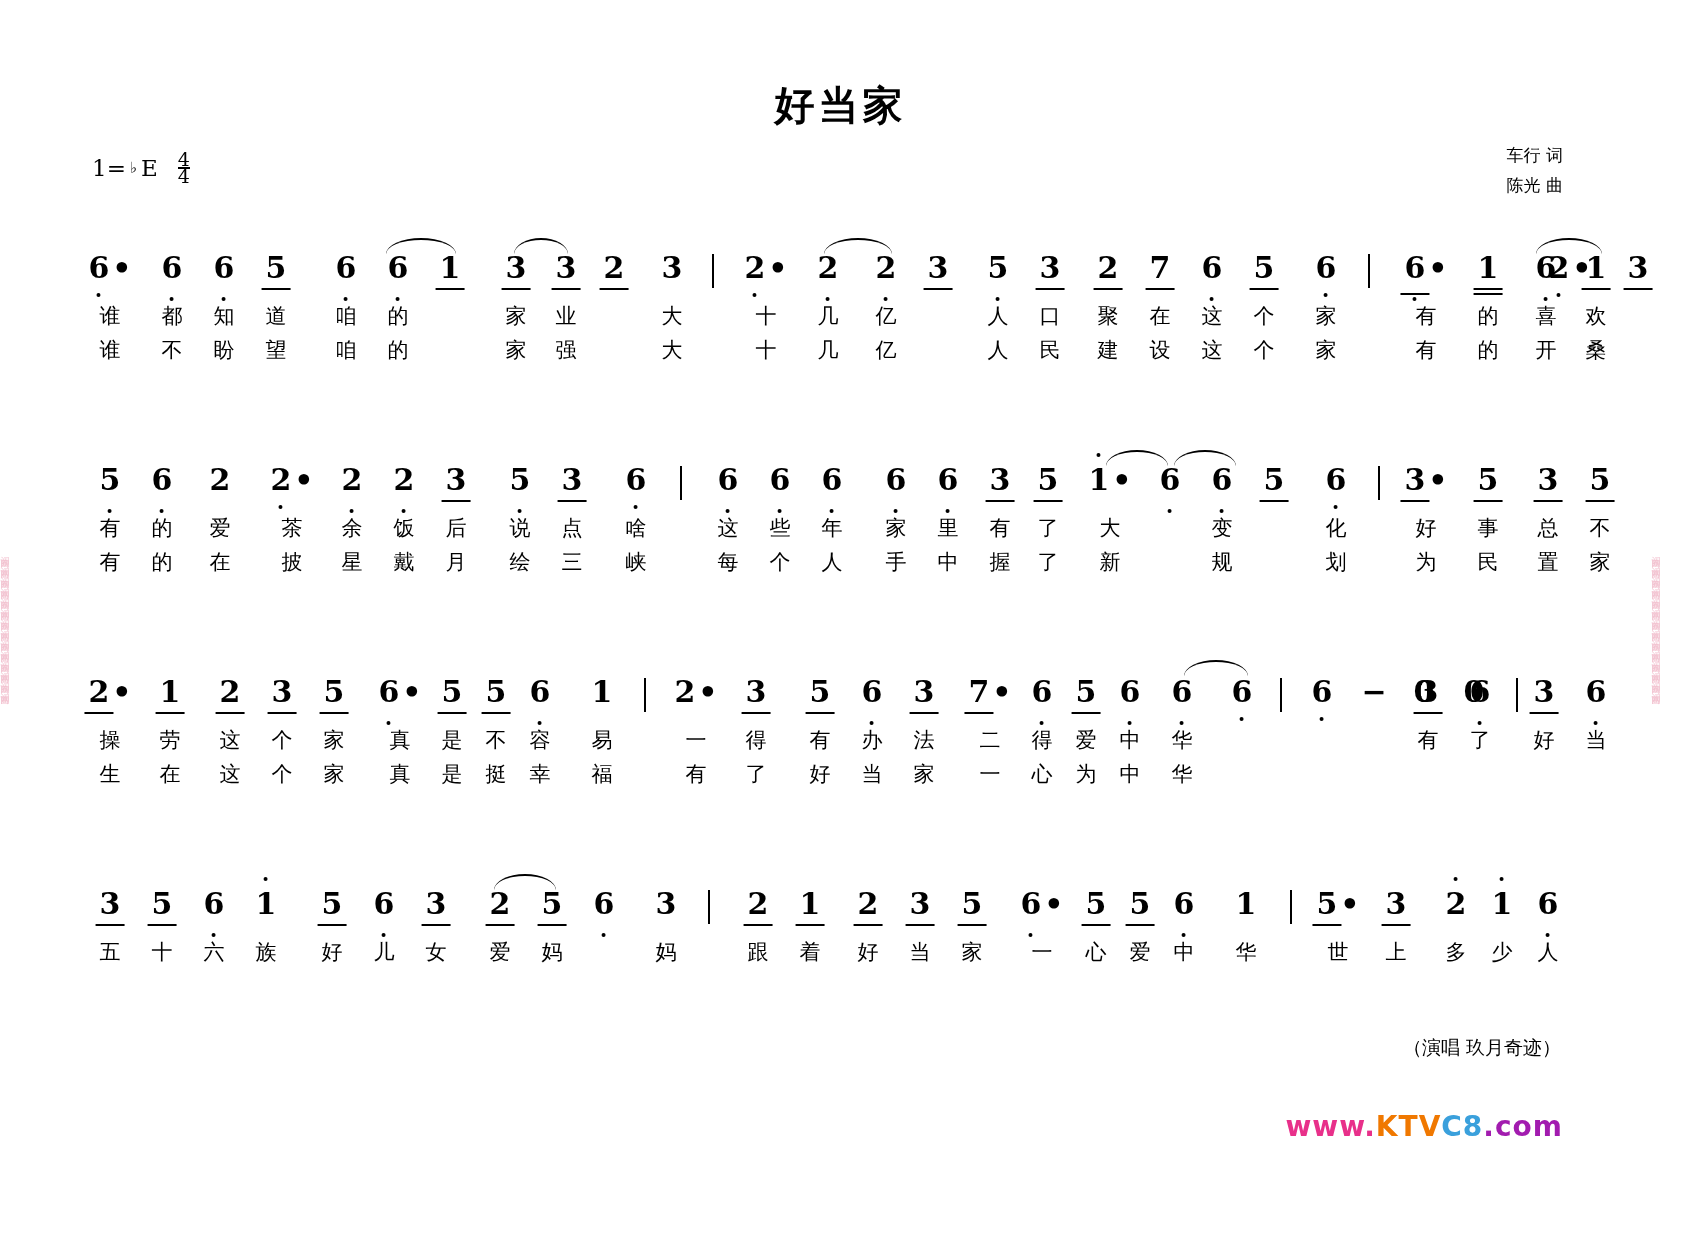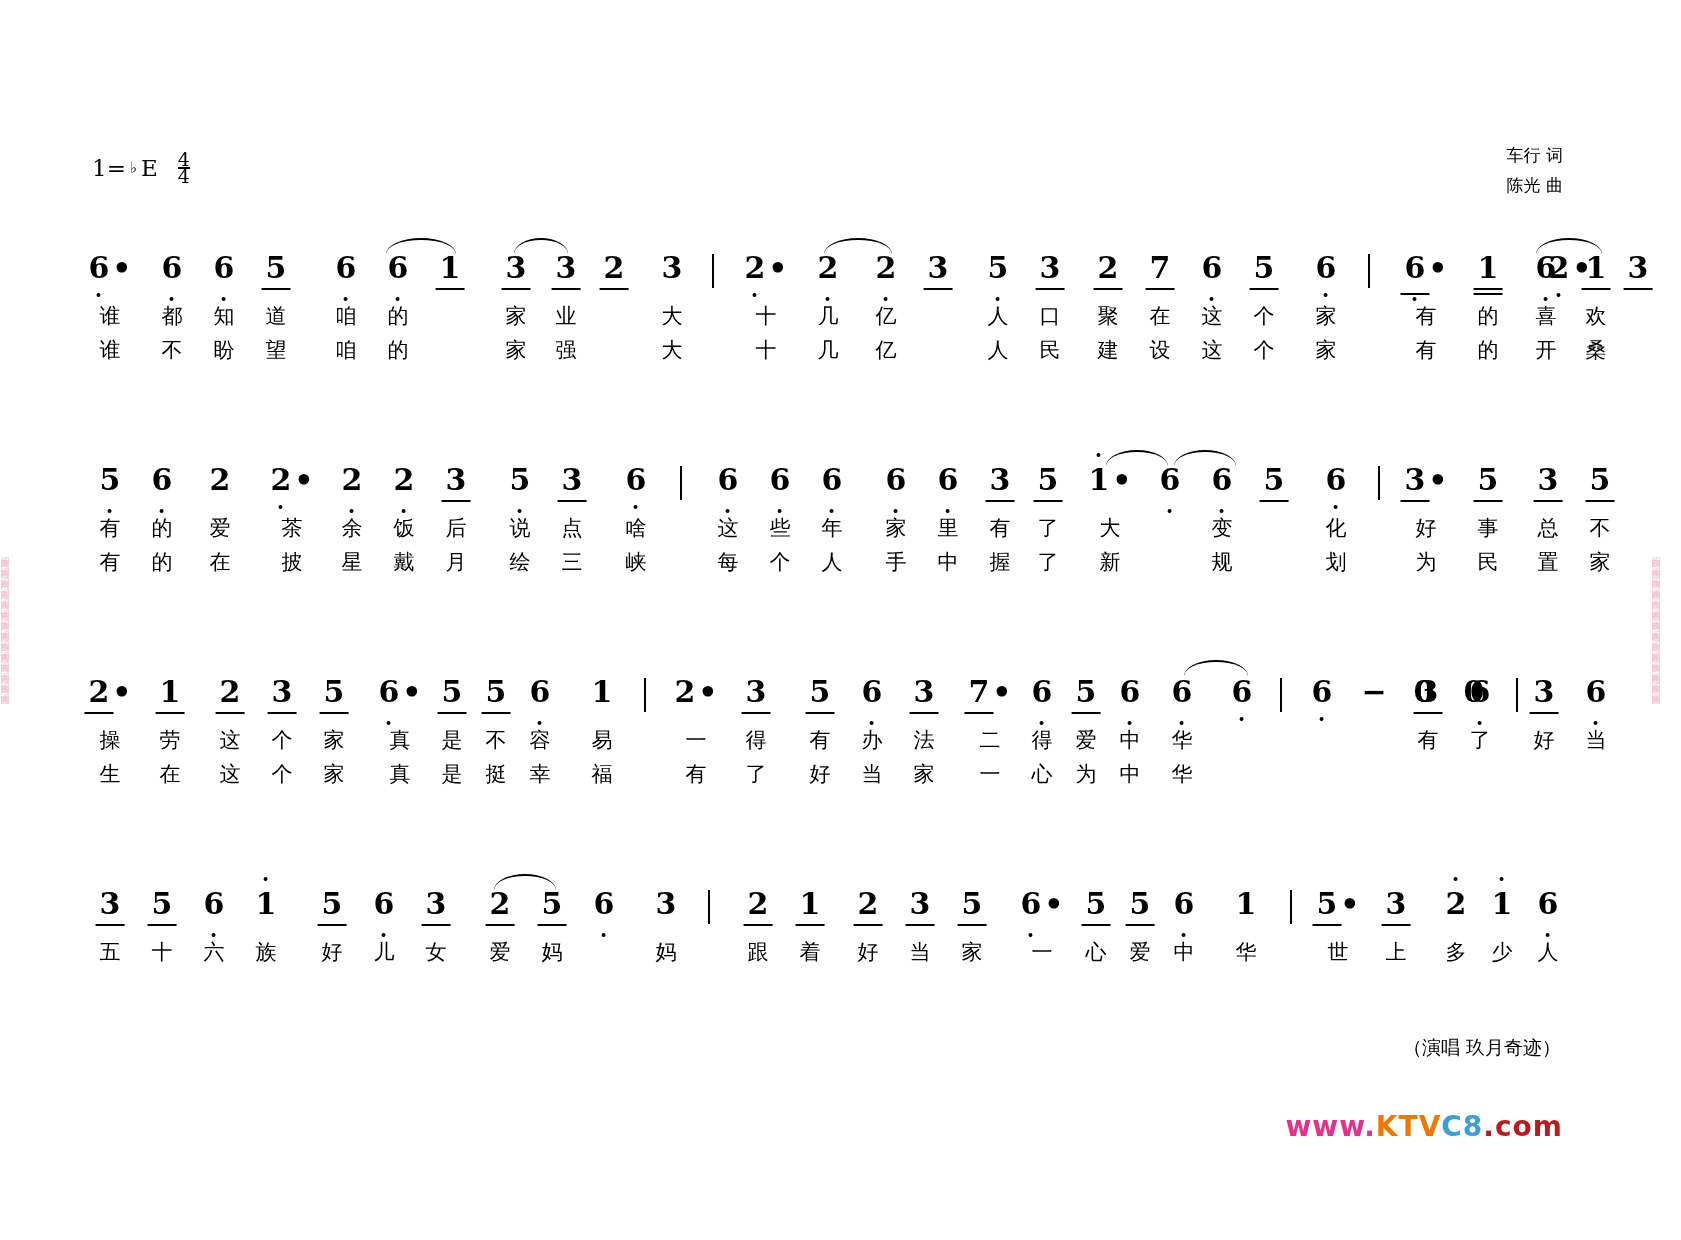--- a/index.html
+++ b/index.html
@@ -95,20 +95,21 @@
 
 <div class="page">
 
   <div class="wm-strip left">
     <span>词曲网 词曲网 词曲网 词曲网 词曲网 词曲网 词曲网 词曲网 词曲网 词曲网 词曲网 词曲网 词曲网 词曲网</span>
   </div>
   <div class="wm-strip right">
     <span>词曲网 词曲网 词曲网 词曲网 词曲网 词曲网 词曲网 词曲网 词曲网 词曲网 词曲网 词曲网 词曲网 词曲网</span>
   </div>
 
+  <div class="title">好当家</div>
 
   <div class="credits">
     <div>车行  词</div>
     <div>陈光  曲</div>
   </div>
 
   <div class="keysig">
     <span>1=</span>
       <span class="flat">♭</span>
       <span>E</span>
@@ -459,16 +460,16 @@
         <span class="cell" style="left:1300px">上</span>
         <span class="cell" style="left:1360px">多</span>
         <span class="cell" style="left:1406px">少</span>
         <span class="cell" style="left:1452px">人</span>
     </div>
   </div>
 
   <div class="footer-perf">（演唱 玖月奇迹）</div>
 
   <div class="site">
-    <span style="color:#e8308a">www.</span><span style="color:#f07800">KTV</span><span style="color:#3aa0dc">C8</span><span style="color:#b91c1c">.com</span>
+    <span style="color:#e8308a">www.</span><span style="color:#f07800">KTV</span><span style="color:#3aa0dc">C8</span><span style="color:#a21caf">.com</span>
   </div>
 
 </div>
 
 </body></html>

